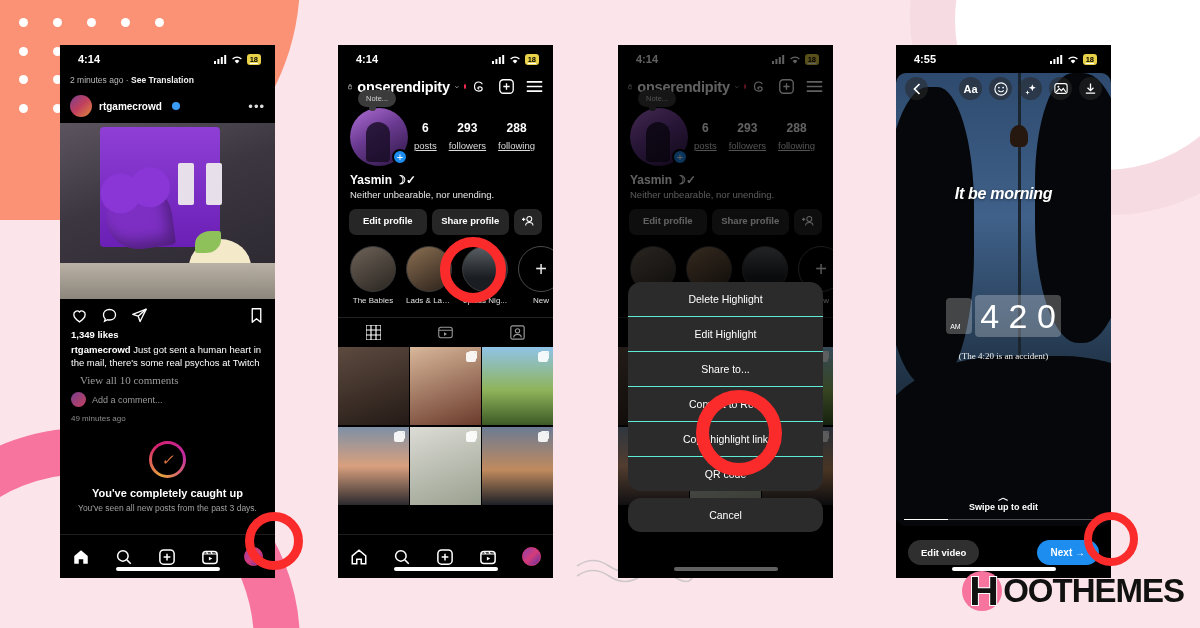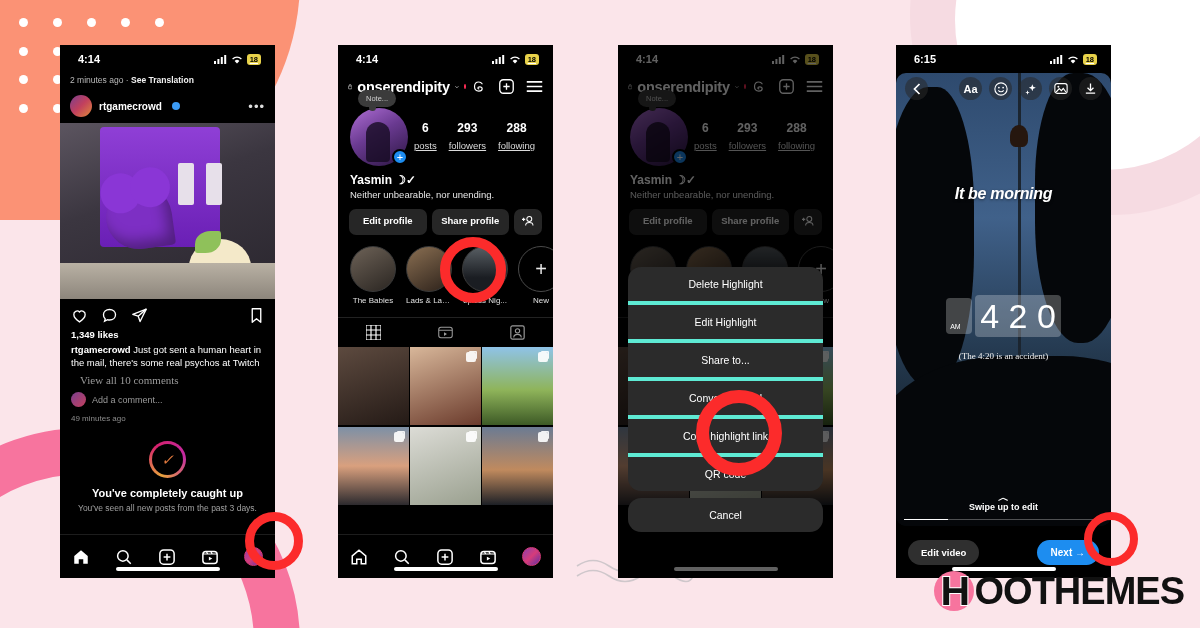--- a/index.html
+++ b/index.html
@@ -70,21 +70,21 @@
     background: #f7749e;
   }
   .logo-h {
     position: absolute; left: 7px; top: 1px;
     font-size: 41px; font-weight: bold; color: #111;
     letter-spacing: -1px; line-height: 42px;
     -webkit-text-stroke: 2px #ffffff;
     paint-order: stroke fill;
   }
   .logo-text {
-    font-size: 38px; font-weight: bold; color: #111;
+    font-size: 33px; font-weight: bold; color: #111;
     letter-spacing: -1px; margin-left: -3px; line-height: 44px;
   }
 
   
   .phone {
     position: absolute; top: 45px;
     width: 215px; height: 533px;
     background: #000000; overflow: hidden;
     color: #fff;
   }
@@ -305,21 +305,21 @@
 
   
   .sheet-wrap {
     position: absolute; left: 10px; right: 10px; bottom: 46px; z-index: 6;
   }
   .sheet {
     background: #2b2b2b; border-radius: 13px; overflow: hidden;
   }
   .sheet-item {
     text-align: center; font-size: 10.5px; color: #fff;
-    padding: 11px 0; border-bottom: 4px solid #5eead4;
+    padding: 11px 0; border-bottom: 1px solid #5eead4;
   }
   .sheet-item:last-child { border-bottom: none; }
   .sheet-cancel {
     margin-top: 7px; background: #2b2b2b; border-radius: 13px;
     text-align: center; font-size: 10.5px; color: #fff; padding: 11px 0;
   }
 
   
   .story {
     position: absolute; left: 0; right: 0; top: 28px; bottom: 52px;
@@ -860,21 +860,21 @@
       <div class="sheet-item">Copy highlight link</div>
       <div class="sheet-item">QR code</div>
     </div>
     <div class="sheet-cancel">Cancel</div>
   </div>
   <div class="homebar"></div>
 </div>
 
 <div class="phone" id="phone4">
   <div class="statusbar">
-    <span>6:15</span>
+    <span>4:55</span>
     <span class="status-right">
       <svg width="13" height="9" viewBox="0 0 13 9">
         <rect x="0" y="6" width="2" height="3" fill="#fff"></rect>
           <rect x="3.4" y="4" width="2" height="5" fill="#fff"></rect>
         <rect x="6.8" y="2" width="2" height="7" fill="#fff"></rect>
           <rect x="10.2" y="0" width="2" height="9" fill="#fff"></rect>
       </svg>
       <svg width="12" height="9" viewBox="0 0 12 9">
         <path d="M6 8.6 L3.6 5.9a3.6 3.6 0 0 1 4.8 0z" fill="#fff"></path>
         <path d="M1.6 3.9a6.6 6.6 0 0 1 8.8 0" stroke="#fff" fill="none" stroke-width="1.3"></path>

